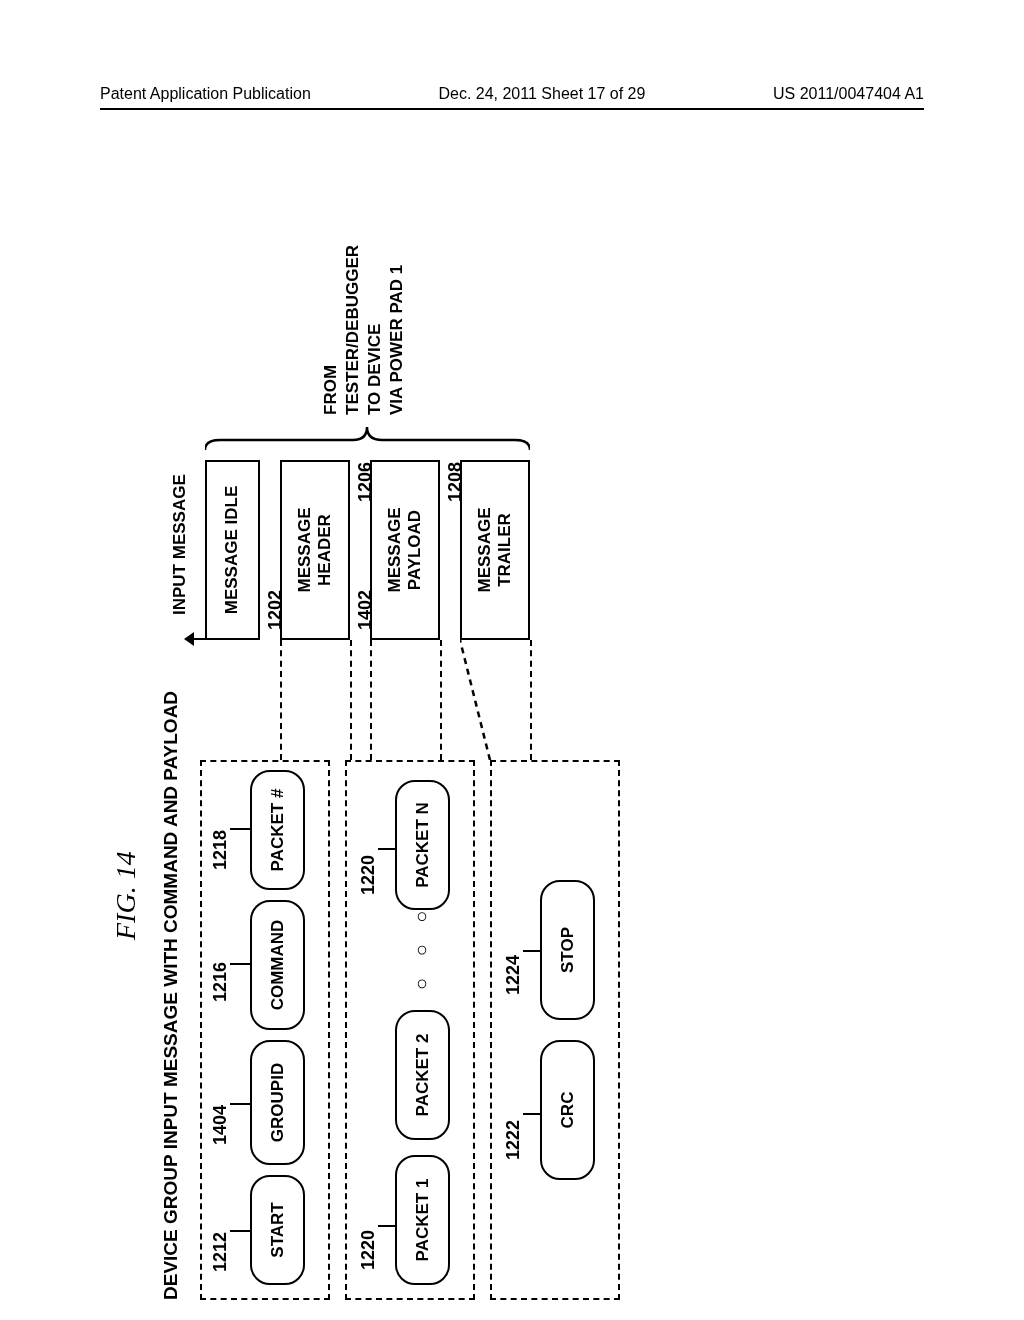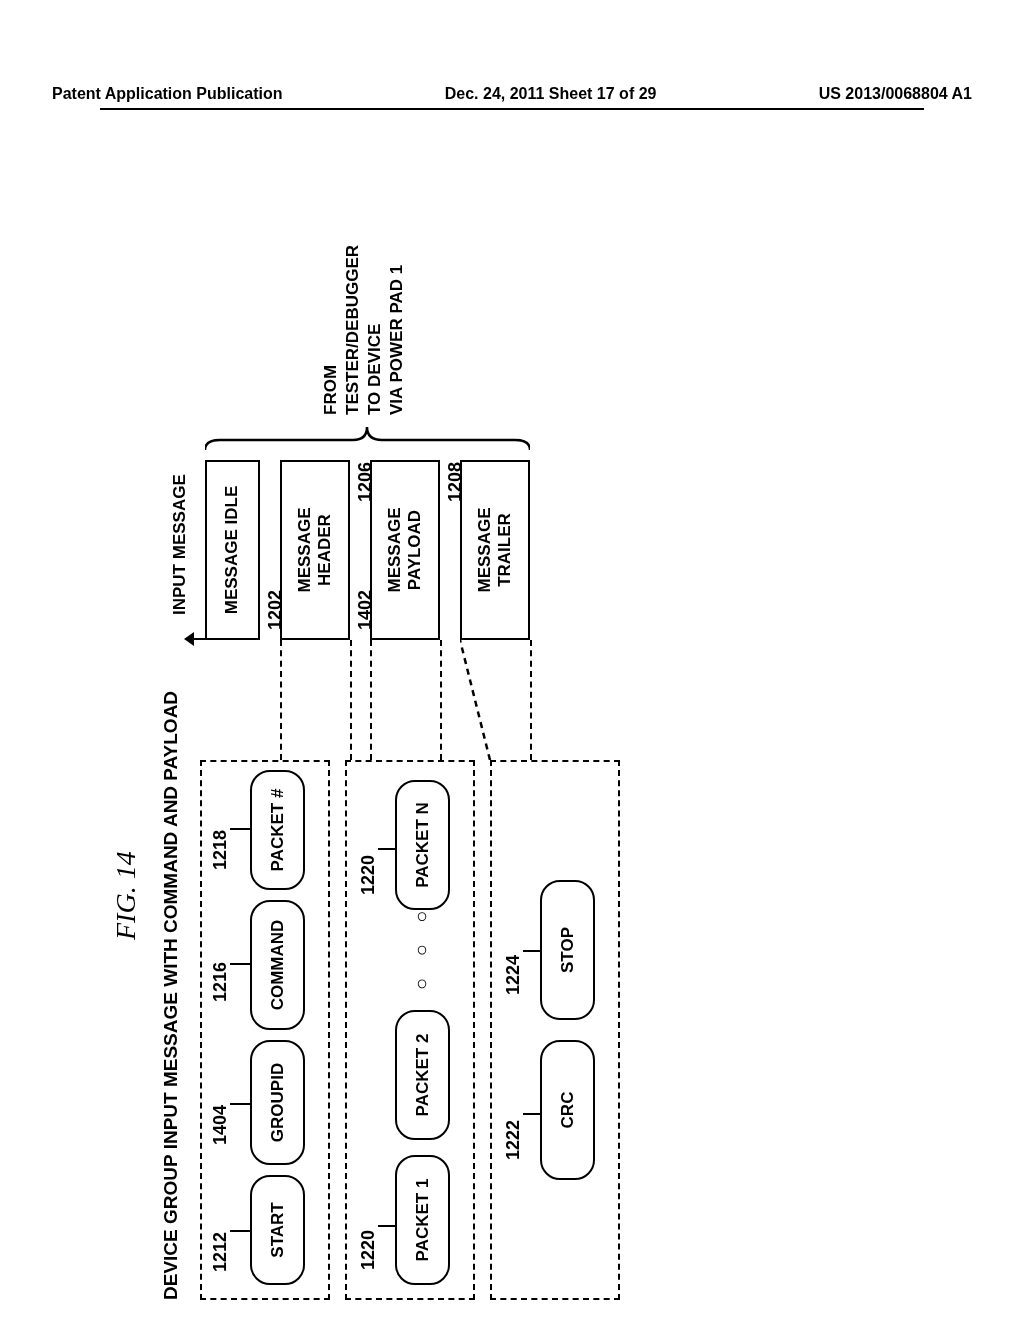--- a/index.html
+++ b/index.html
@@ -10,23 +10,23 @@
       font-family: Arial, Helvetica, sans-serif;
       position: relative;
     }
     .header {
       position: absolute;
       top: 85px;
       left: 0;
       right: 0;
       display: flex;
       justify-content: space-between;
-      padding: 0 52px;
+      padding: 0 100px;
       font-size: 16px;
-      font-weight: bold;
+      font-weight: normal;
     }
     .header-rule {
       position: absolute;
       top: 108px;
       left: 100px;
       right: 100px;
       border-top: 2px solid black;
     }
     .rotated-container {
       position: absolute;
@@ -123,21 +123,21 @@
       font-size: 17px;
       font-weight: bold;
     }
   </style>
 </head>
 <body>
 
 <div class="header">
   <span>Patent Application Publication</span>
   <span>Dec. 24, 2011  Sheet 17 of 29</span>
-  <span>US 2013/0068804 A1</span>
+  <span>US 2011/0047404 A1</span>
 </div>
 <div class="header-rule"></div>
 
 <div class="rotated-container">
   <div class="diagram">
 
     <div class="fig-title">FIG. 14</div>
     <div class="subtitle">DEVICE GROUP INPUT MESSAGE WITH COMMAND AND PAYLOAD</div>
 
     <div class="dashed-group header-group"></div>

